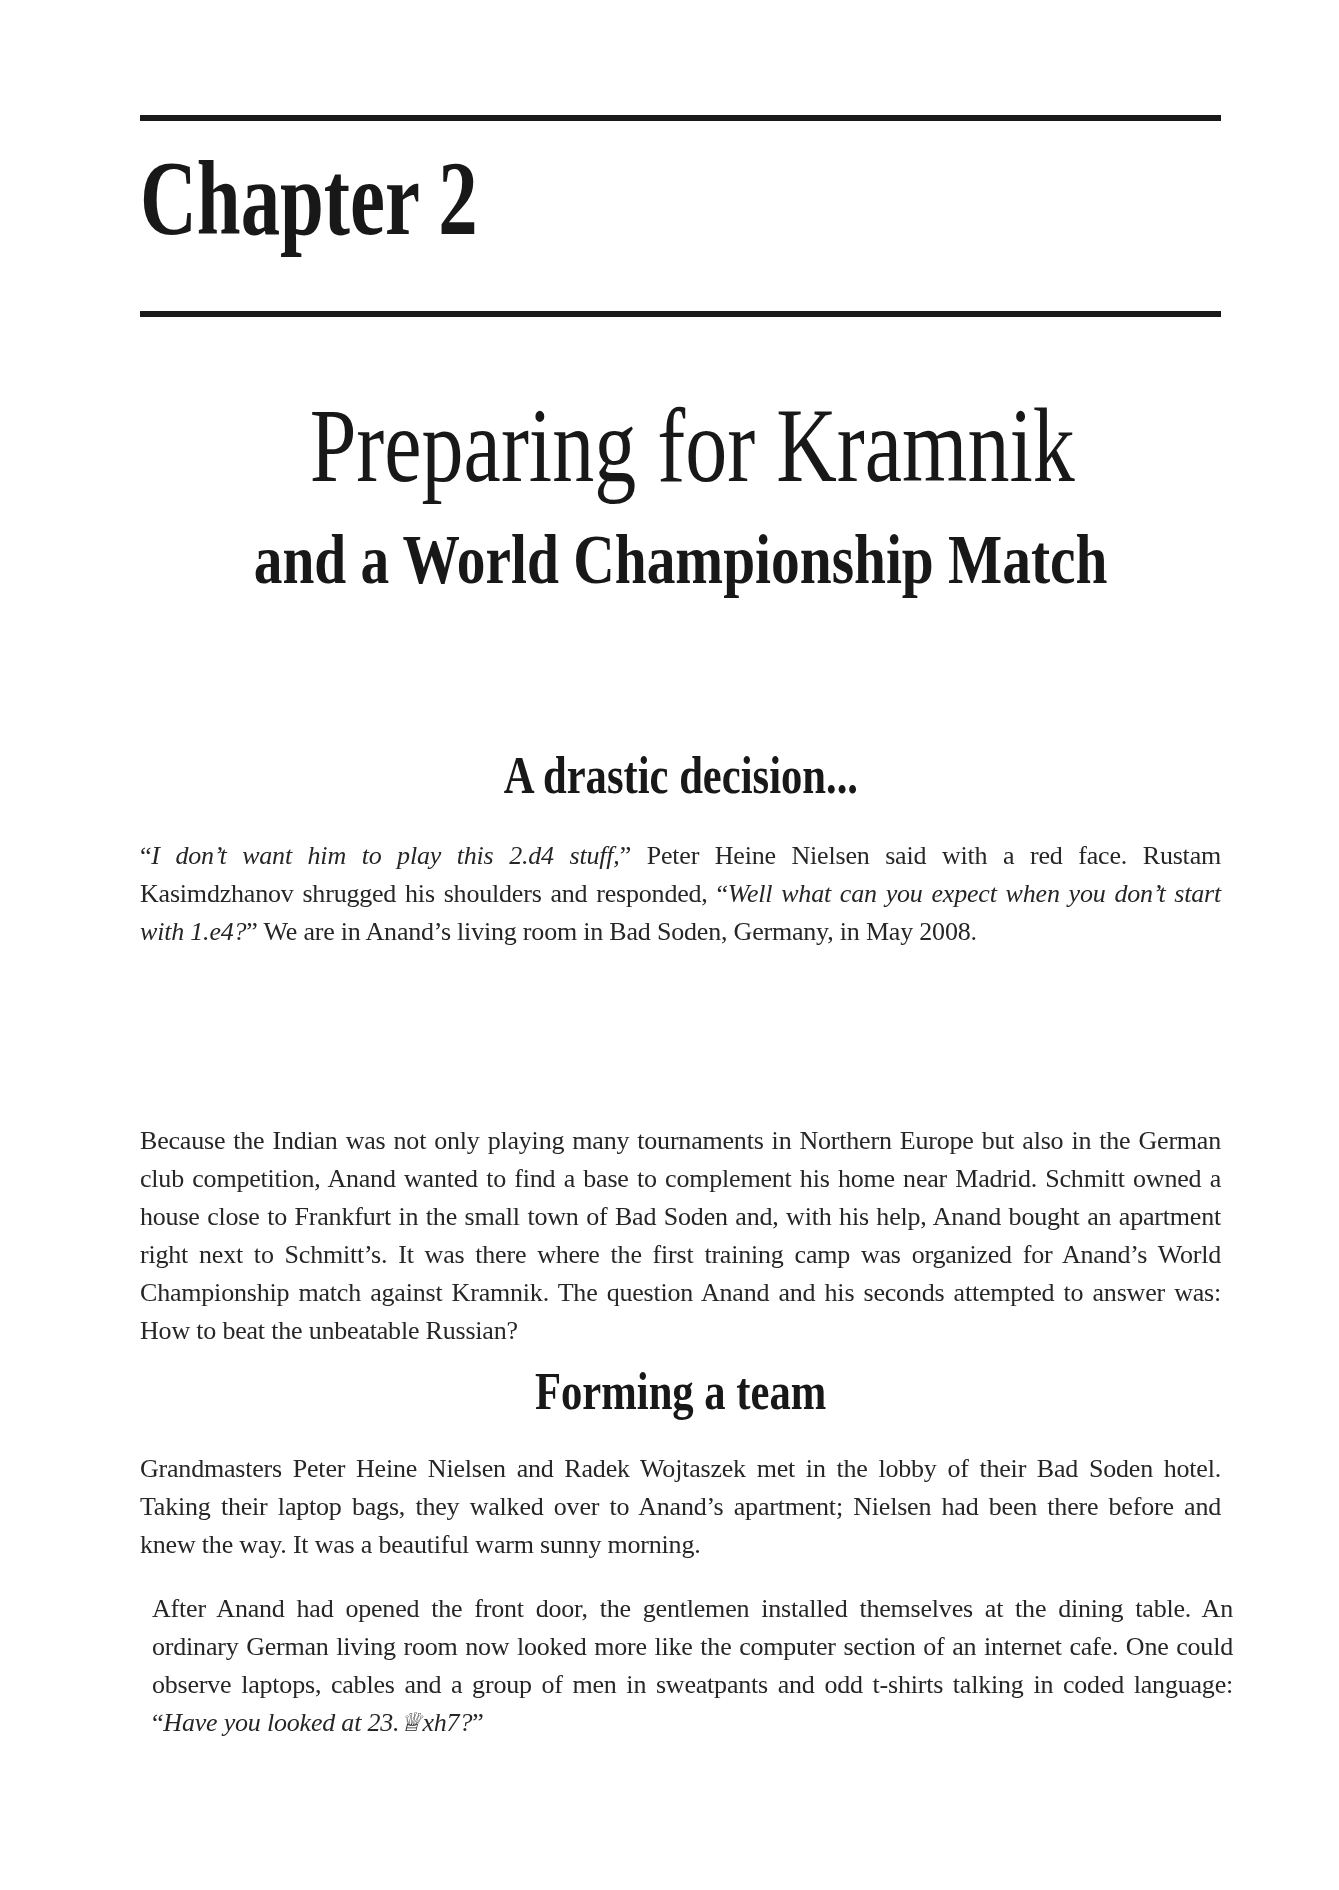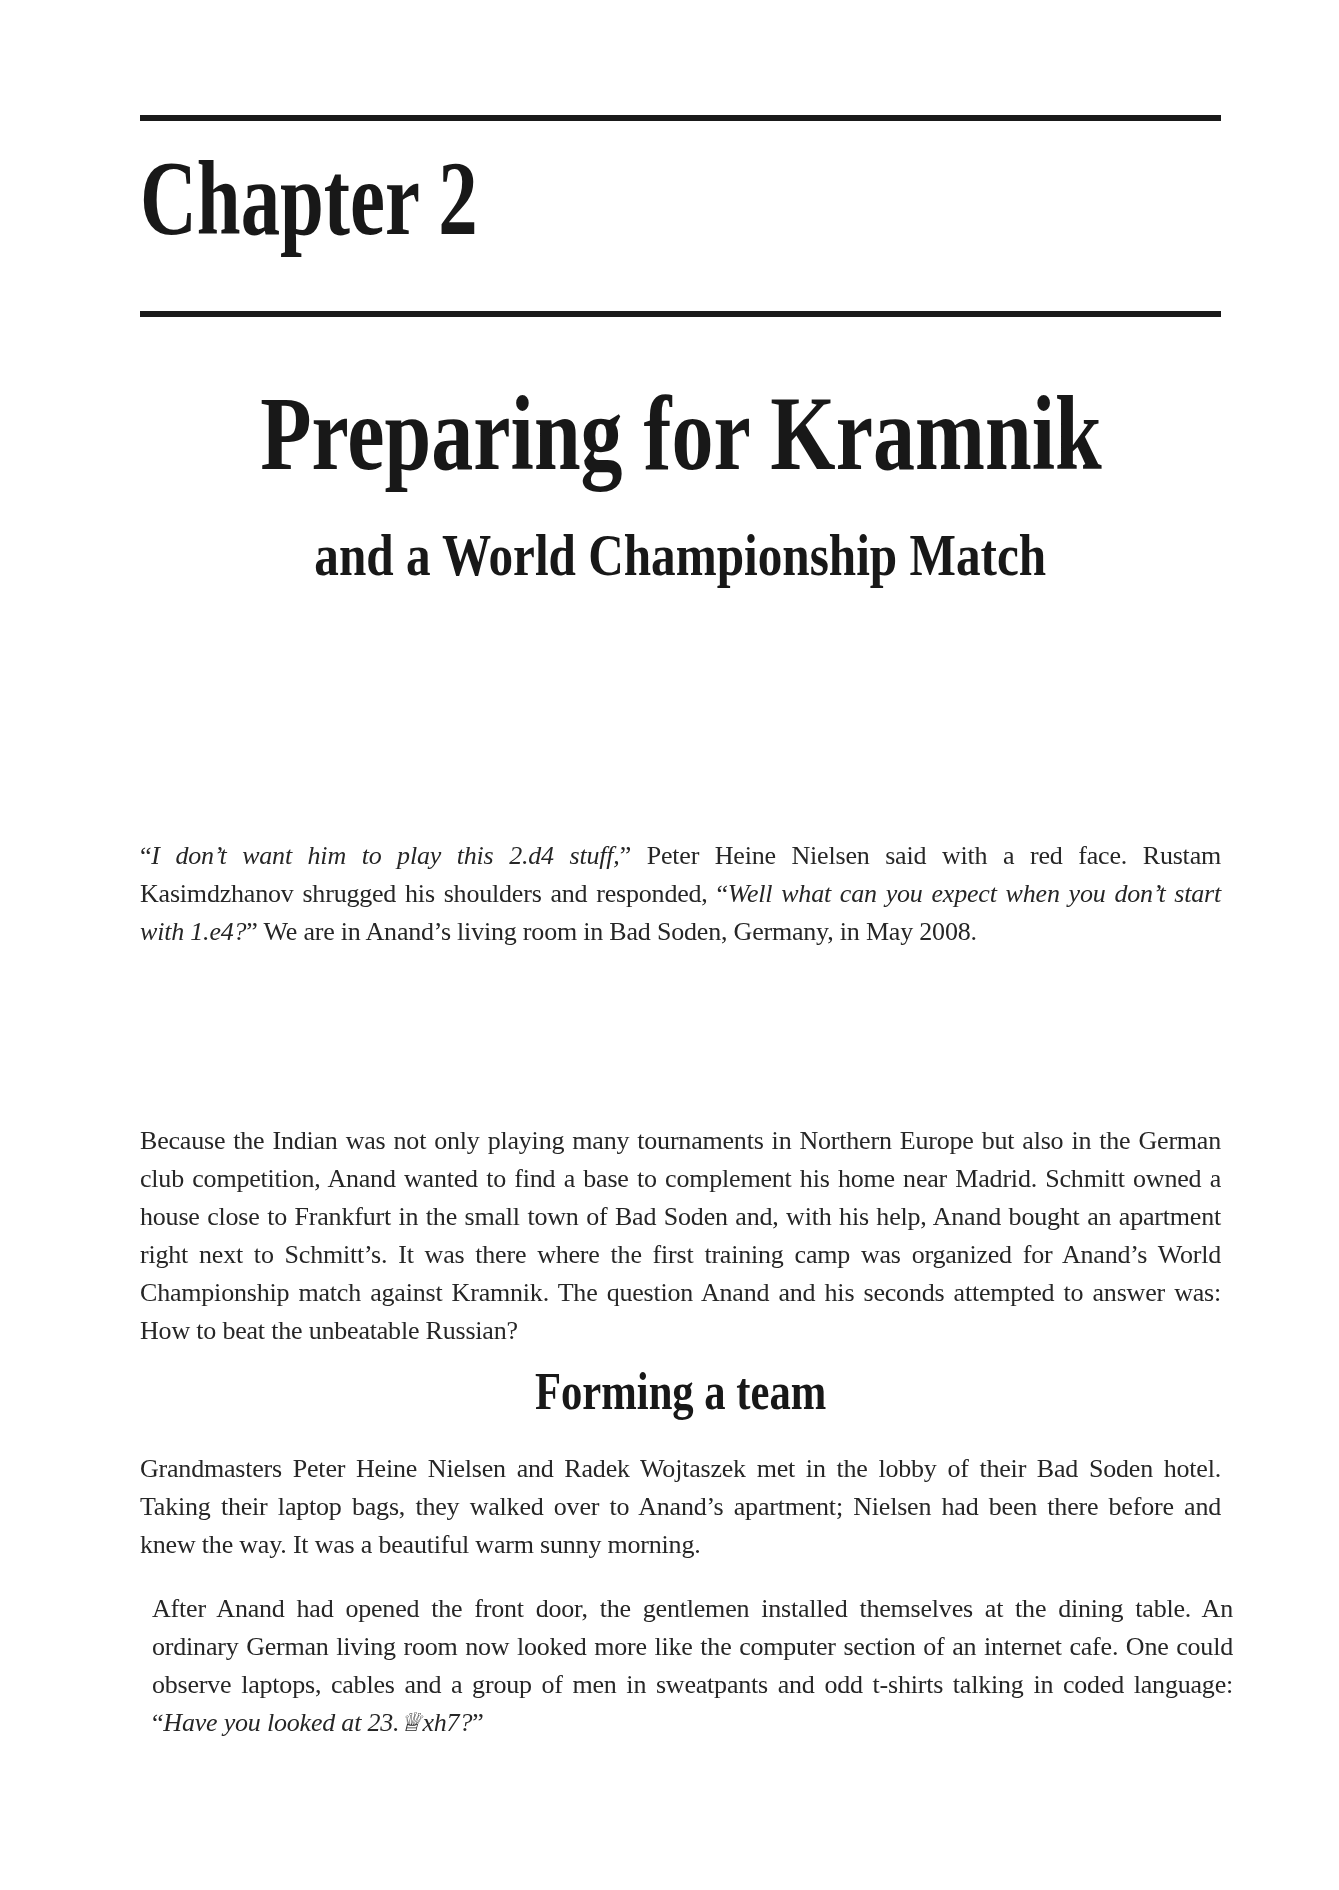--- a/index.html
+++ b/index.html
@@ -19,24 +19,24 @@
   .rule{height:6px;background:var(--rule);}
   .rule-top{top:115px;}
   .rule-bottom{top:311px;}
 
   .chapter{top:146px;margin:0;font-size:105px;line-height:1;font-weight:bold;color:var(--ink);text-align:left;}
   .chapter .cx{display:inline-block;white-space:nowrap;transform:scaleX(0.75);transform-origin:0 50%;}
 
   .centered{display:flex;justify-content:center;}
   .centered .cx{flex:none;white-space:nowrap;}
 
-  .title{top:381px;margin:0;font-size:105px;line-height:1;font-weight:bold;color:var(--ink);justify-content:center;}
+  .title{top:381px;margin:12px;font-size:105px;line-height:1;font-weight:normal;color:var(--ink);justify-content:center;}
   .title .cx{transform:scaleX(0.80);transform-origin:50% 50%;}
 
-  .subtitle{top:525px;margin:0;font-size:60px;line-height:1;font-weight:bold;color:var(--ink);text-align:right;}
+  .subtitle{top:525px;margin:0;font-size:70px;line-height:1;font-weight:bold;color:var(--ink);text-align:right;}
   .subtitle .cx{transform:scaleX(0.82);transform-origin:50% 50%;}
 
   .heading{margin:0;font-size:52px;line-height:1;font-weight:bold;color:var(--ink);}
   .heading .cx{transform:scaleX(0.82);transform-origin:50% 50%;}
   .h-drastic{top:750px;}
   .h-team{top:1366px;}
 
   .bodytext{
     margin:0;font-size:26px;line-height:38px;letter-spacing:-0.2px;
     text-align:justify;color:var(--body-ink);
@@ -60,20 +60,23 @@
   <div class="block rule rule-bottom"></div>
 
   <h2 class="block centered title">
       <span class="cx">Preparing for Kramnik</span>
     </h2>
 
   <h3 class="block centered subtitle">
       <span class="cx">and a World Championship Match</span>
     </h3>
 
+  <h4 class="block centered heading h-drastic">
+      <span class="cx">A drastic decision...</span>
+    </h4>
 
   <p class="block bodytext p1"><span>“</span><span class="it">I don’t want him to play this 2.d4 stuff,</span><span>” Peter Heine Nielsen said with a red face. Rustam Kasimdzhanov shrugged his shoulders and responded, “</span><span class="it">Well what can you expect when you don’t start with 1.e4?</span><span>” We are in Anand’s living room in Bad Soden, Germany, in May 2008.</span></p>
 
 
   <p class="block bodytext p3"><span>Because the Indian was not only playing many tournaments in Northern Europe but also in the German club competition, Anand wanted to find a base to complement his home near Madrid. Schmitt owned a house close to Frankfurt in the small town of Bad Soden and, with his help, Anand bought an apartment right next to Schmitt’s. It was there where the first training camp was organized for Anand’s World Championship match against Kramnik. The question Anand and his seconds attempted to answer was: How to beat the unbeatable Russian?</span></p>
 
   <h4 class="block centered heading h-team">
       <span class="cx">Forming a team</span>
     </h4>
 

